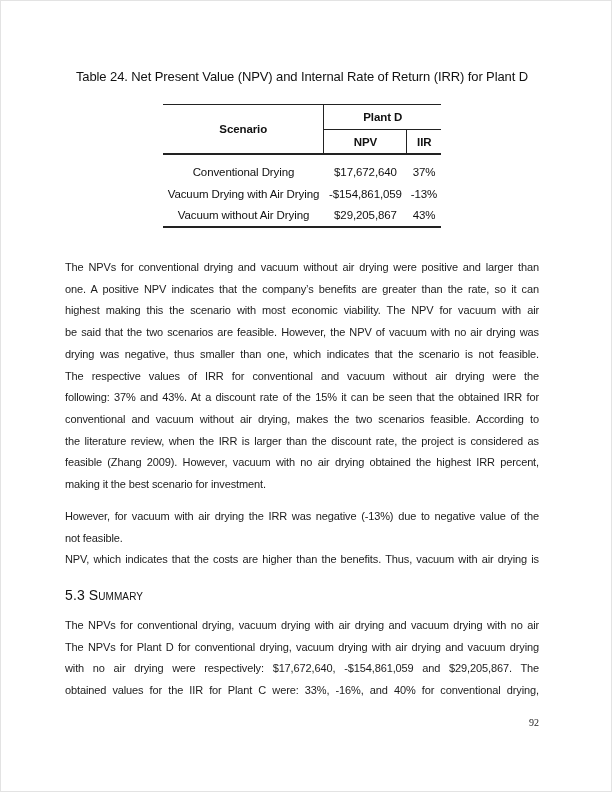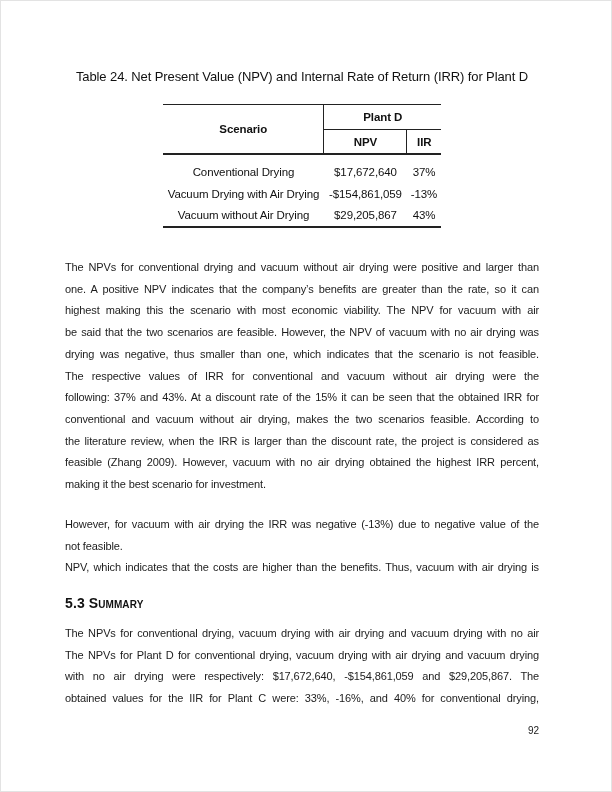--- a/index.html
+++ b/index.html
@@ -87,38 +87,39 @@
   .para .line {
     text-align: justify;
     text-align-last: justify;
     white-space: normal;
     overflow: hidden;
   }
   .para .line.last {
     text-align-last: left;
   }
   .p1 { margin-top: 29px; }
-  .p2 { margin-top: 18px; }
+  .p2 { margin-top: 10px; }
   .p3 { margin-top: 11px; }
   
   .section-heading {
     margin-top: 15px;
     font-size: 14px;
-    font-weight: bold;
+    font-weight: normal;
     font-variant: small-caps;
     letter-spacing: 0.1px;
     line-height: 18px;
     color: #111;
   }
   
   .page-number {
     margin-top: 15px;
     text-align: right;
     font-size: 10px;
     color: #222;
+    font-family: Liberation Serif, serif;
   }
 </style>
 </head>
 <body>
 
 <div class="page">
 
   <div class="table-title">Table 24. Net Present Value (NPV) and Internal Rate of Return (IRR) for Plant D</div>
 
   <div class="tbl-wrap">

